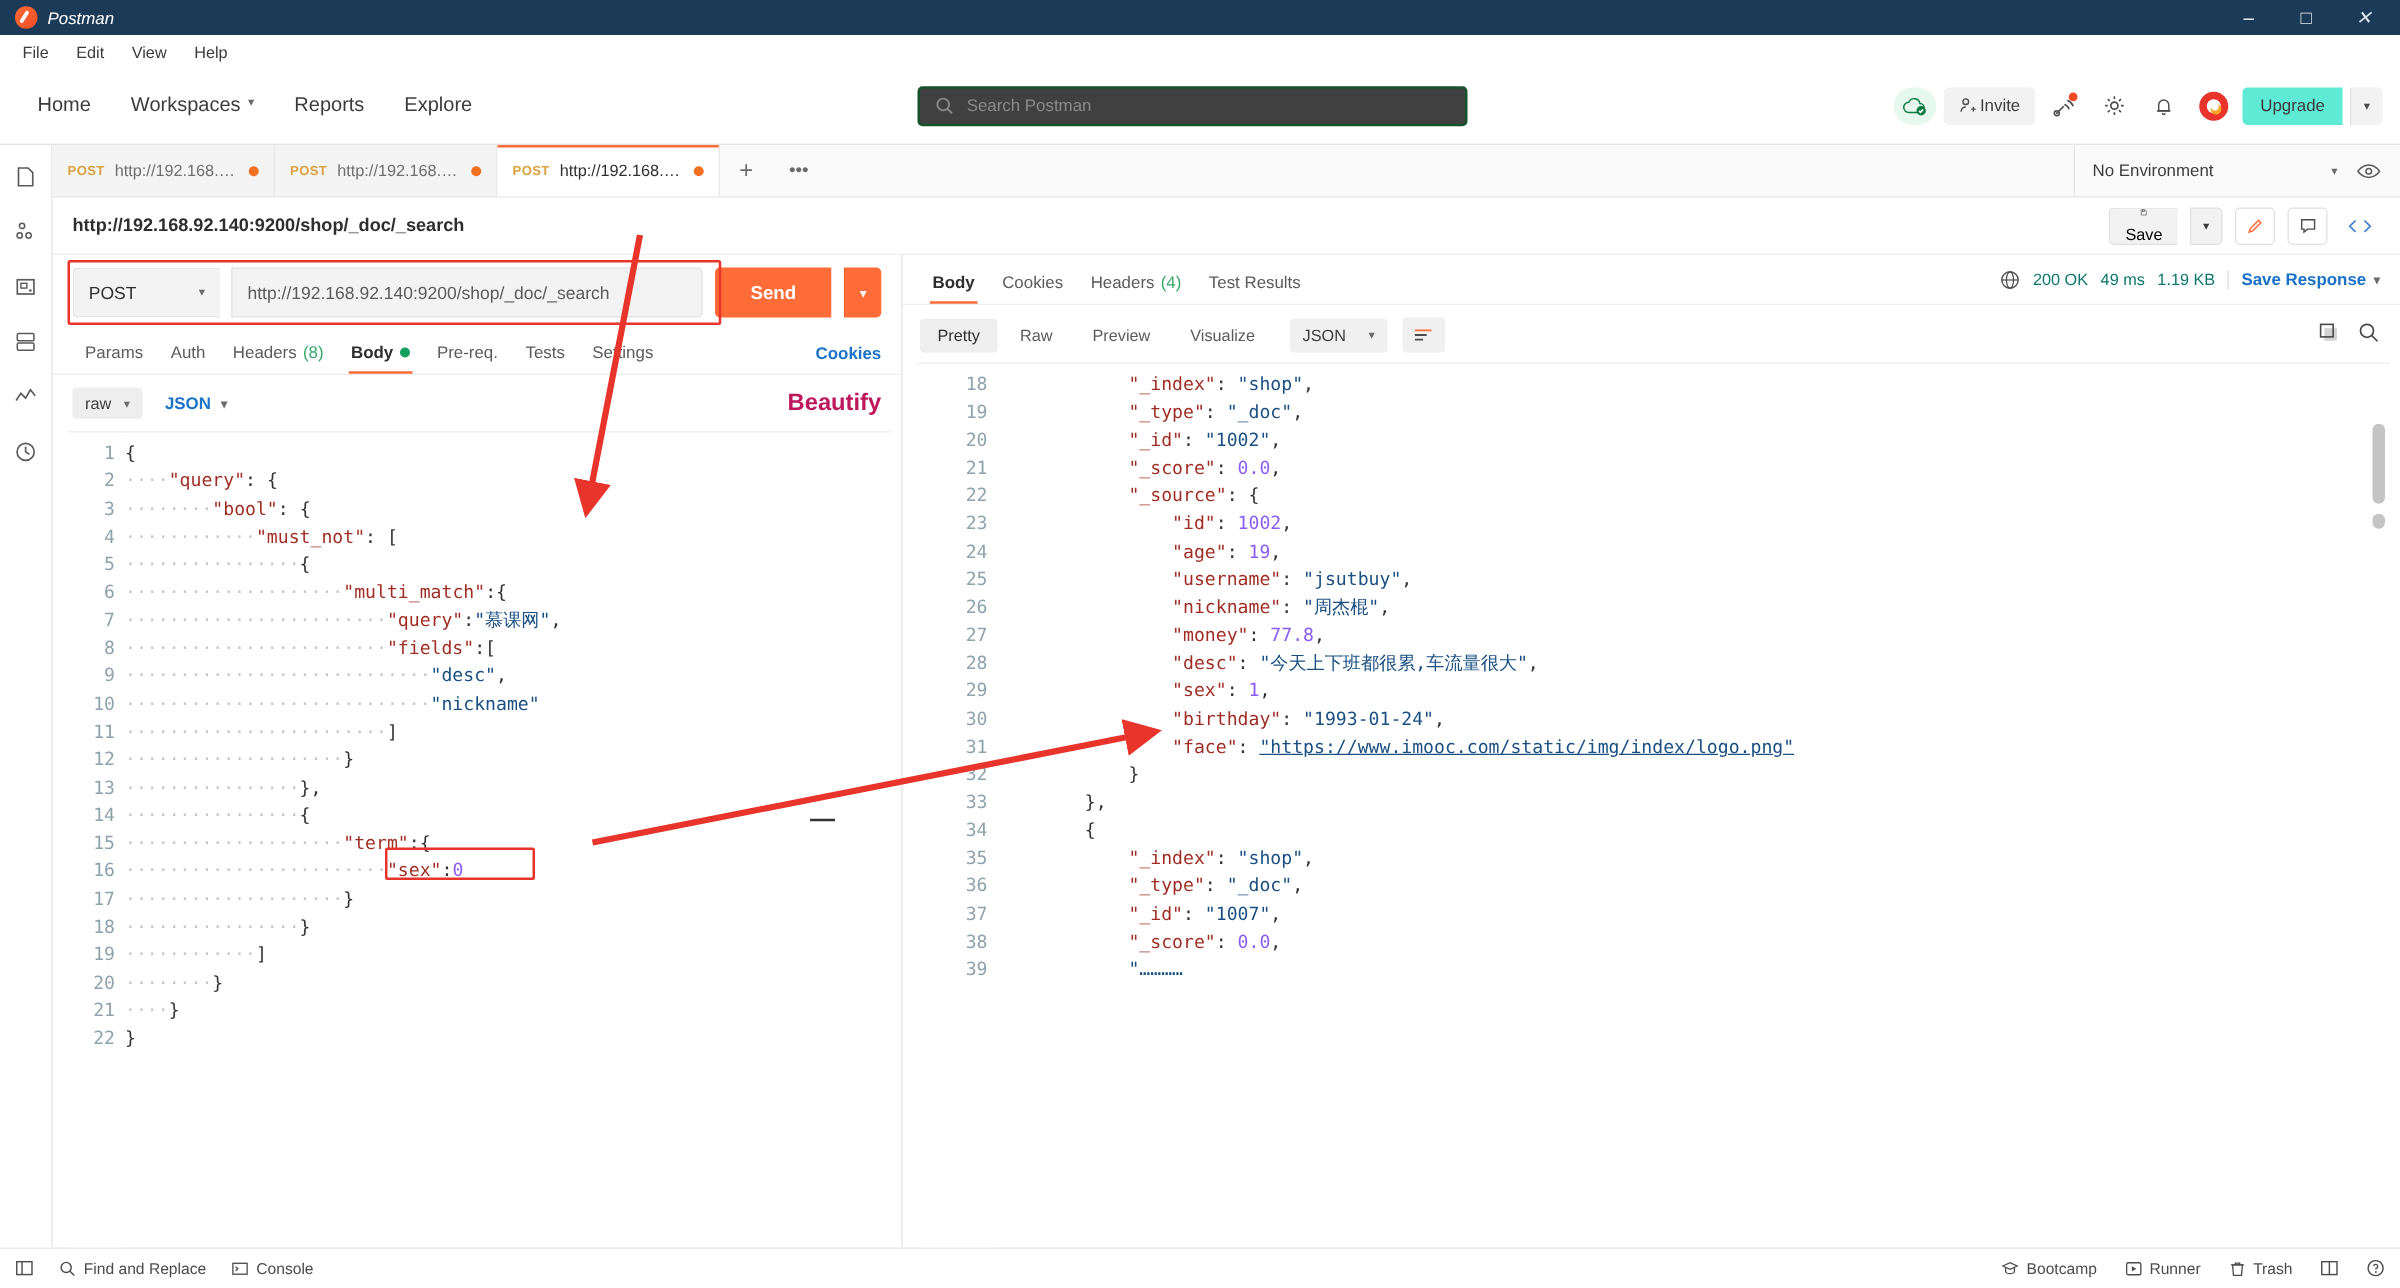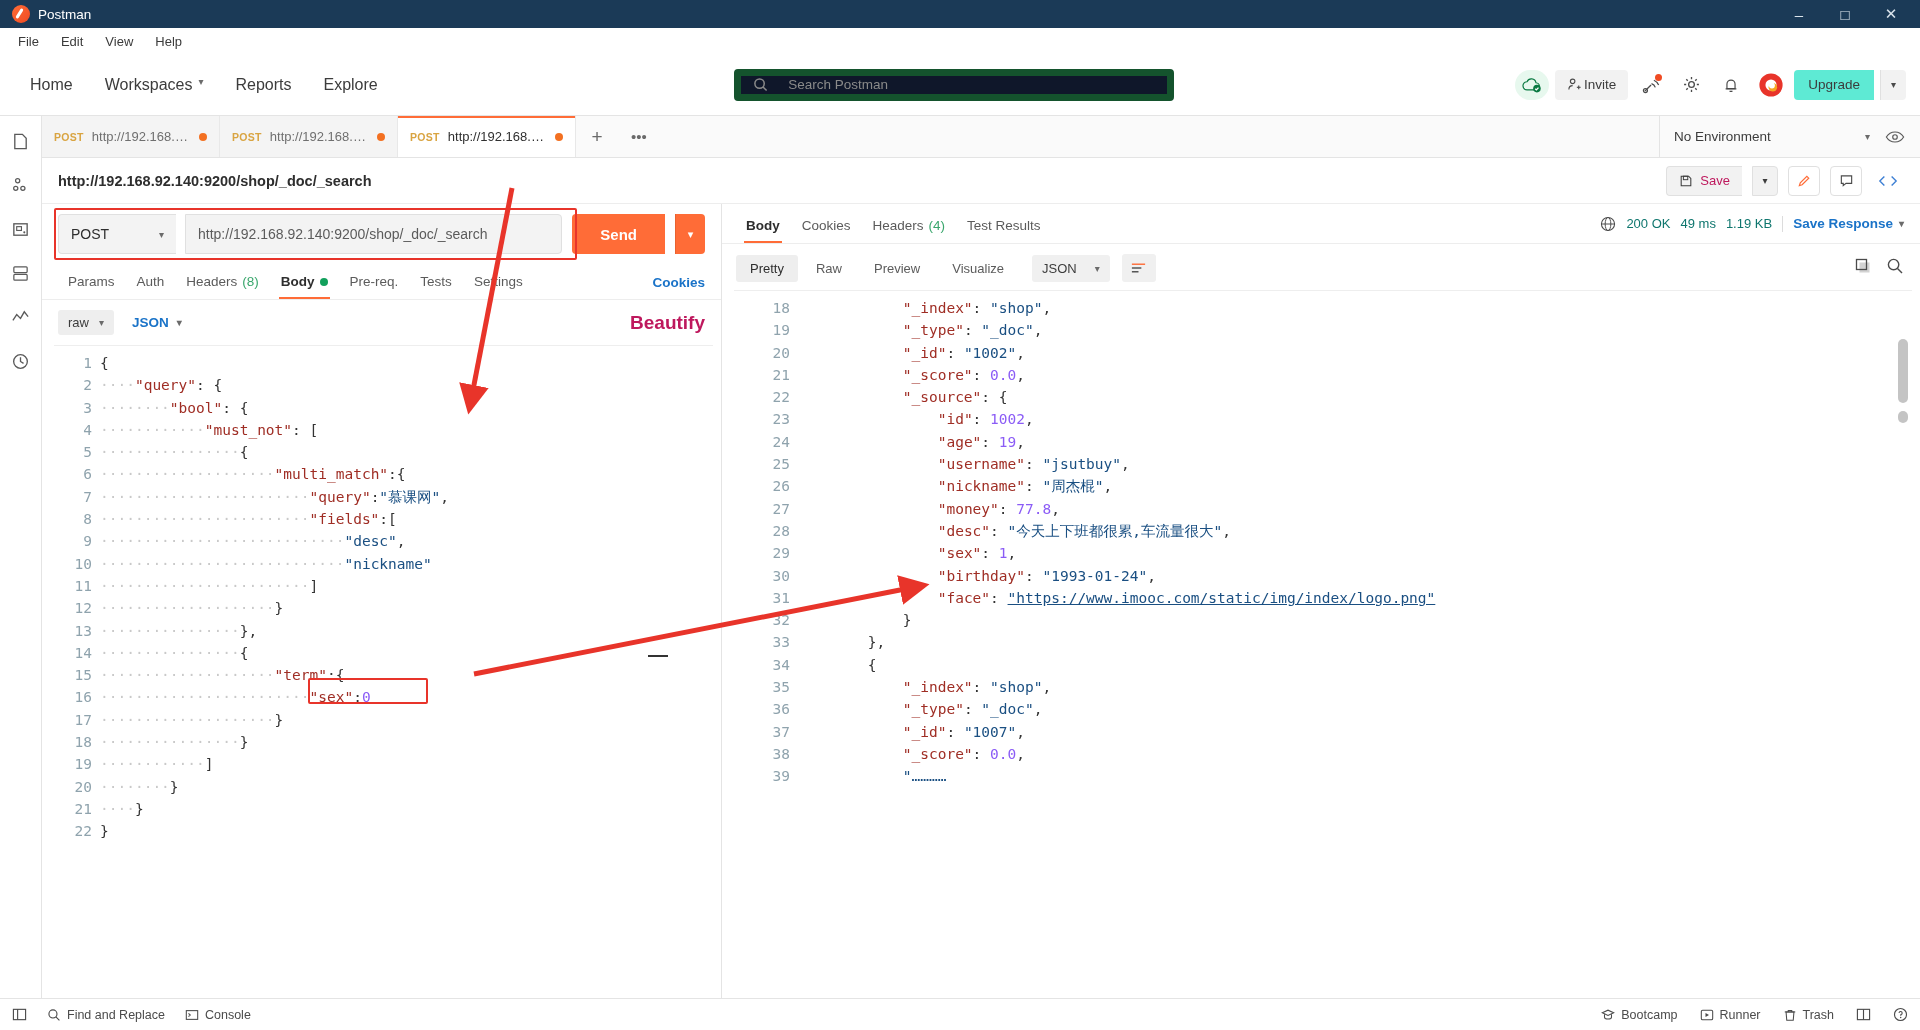--- a/index.html
+++ b/index.html
@@ -7,20 +7,21 @@
     width: 1920px; height: 1030px;
     font-family: "Liberation Sans", sans-serif;
     background: #ffffff;
     overflow: hidden;
   }
   
   .titlebar {
     height: 28px; background: #1b3a57; color: #fff;
     display: flex; align-items: center; padding: 0 6px;
     font-size: 13px;
+    font-style: italic;
   }
   .tb-logo {
     width: 18px; height: 18px; border-radius: 50%;
     background: linear-gradient(135deg,#ff6c37,#f04b23);
     margin: 0 8px 0 6px; position: relative; flex: none;
   }
   .tb-logo::after {
     content:""; position:absolute; left:6px; top:3px;
     width:3px; height:11px; background:#fff; border-radius:2px;
     transform: rotate(32deg);
@@ -47,22 +48,22 @@
   }
   .nav-item {
     font-size: 16px; color: #3c3c3c; padding: 6px 16px; display:flex;
     align-items:flex-start; gap:6px;
   }
   .chev { font-size: 10px; color:#6b6b6b; }
   .search-wrap {
     flex: 1; display: flex; justify-content: center;
   }
   .searchbox {
-    width: 440px; height: 32px; background: #0f172a; border: 7px solid #14532d;
-    border-radius: 4px; display: flex; align-items: center; gap: 20px;
+    width: 440px; height: 32px; background: #404040; border: 2px solid #14532d;
+    border-radius: 4px; display: flex; align-items: center; gap: 10px;
     padding: 0 12px; color: #8a8a8a; font-size: 13.5px;
   }
   .hdr-right { display: flex; align-items: center; gap: 6px; }
   .cloud-badge {
     width: 34px; height: 30px; border-radius: 16px; background:#e7f8ee;
     display:flex; align-items:center; justify-content:center;
   }
   .invite-btn {
     display: flex; align-items: center; gap: 2px;
     background: #f2f2f2; border-radius: 4px; height: 30px; padding: 0 12px;
@@ -130,21 +131,21 @@
   }
   
   .reqtitle {
     height: 46px; display:flex; align-items:center; padding: 0 16px;
     border-bottom:1px solid #ededed; gap: 10px;
   }
   .reqtitle .name { font-size:14.5px; font-weight:bold; color:#2e2e2e; flex:1; }
   .save-btn {
     background:#f2f2f2; border:1px solid #e0e0e0; border-right:none;
     border-radius:4px 0 0 4px; height:30px; display:flex; align-items:center;
-    gap:7px; padding: 0 12px; font-size:13px; color:#be185d;
+    gap:7px; padding: 0 12px; font-size:13px; color:#000000;flex-direction:column;
   }
   .save-chev {
     background:#f2f2f2; border:1px solid #e0e0e0; border-radius:0 4px 4px 0;
     height:30px; width:26px; display:flex;align-items:center;justify-content:center;
     font-size:10px; color:#3c3c3c;
   }
   .sq-btn {
     width:32px;height:30px;border:1px solid #e0e0e0;border-radius:4px;
     display:flex;align-items:center;justify-content:center;color:#4b4b4b;
   }

